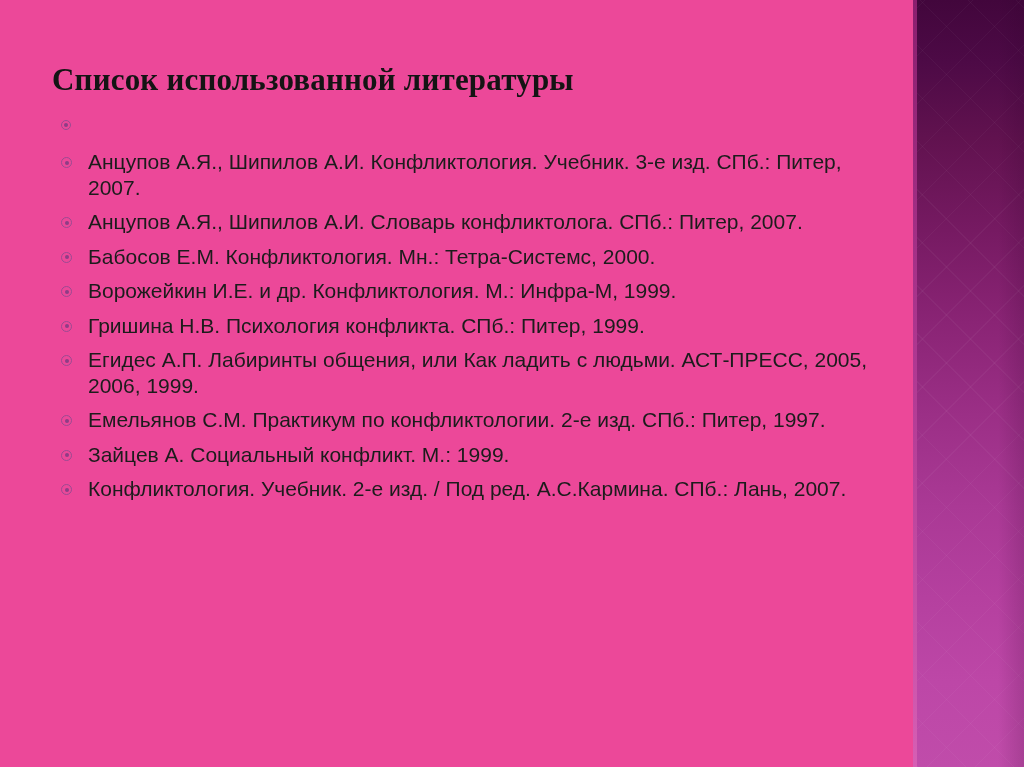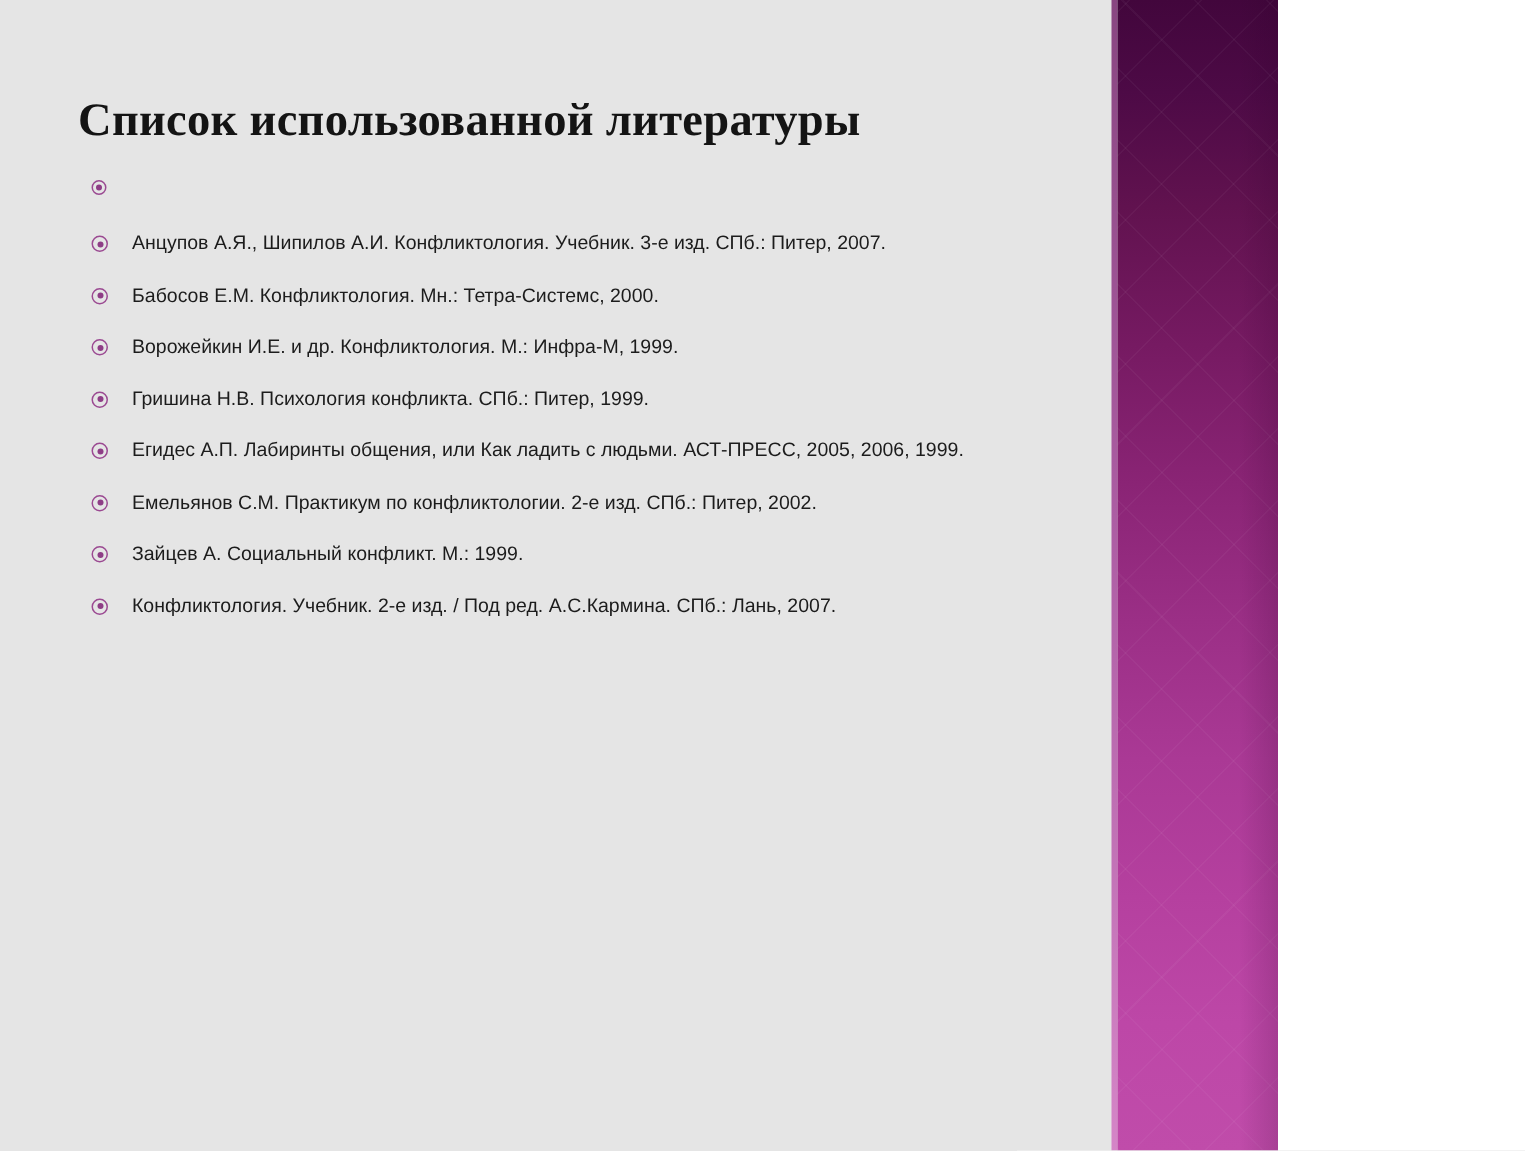--- a/index.html
+++ b/index.html
@@ -9,23 +9,23 @@
   body {
     width: 1024px;
     height: 767px;
     background: #ffffff;
     font-family: "Liberation Sans", sans-serif;
     overflow: hidden;
   }
 
   .slide {
     position: relative;
-    width: 852px;
+    width: 1024px;
     height: 767px;
-    background: #e5e5e5;
+    background: #ec4899;
     overflow: hidden;
   }
 
   
   .side-band {
     position: absolute;
     top: 0;
     right: 0;
     width: 111px;
     height: 767px;
@@ -112,21 +112,21 @@
     top: 112px;
     width: 812px;
     list-style: none;
     margin: 0;
     padding: 0;
   }
   .biblio-item {
     position: relative;
     padding-left: 30px;
     margin-bottom: 9px;
-    font-size: 13px;
+    font-size: 21px;
     line-height: 25.5px;
     color: #1c1c1c;
     font-family: "Liberation Sans", sans-serif;
   }
   .biblio-item.is-empty {
     margin-bottom: 12px;
     min-height: 25px;
   }
   .bullet-icon {
     position: absolute;
@@ -170,37 +170,41 @@
       <li class="biblio-item is-empty">
         <span class="bullet-icon"></span>
         <span class="biblio-text"></span>
       </li>
       <li class="biblio-item">
         <span class="bullet-icon"></span>
         <span class="biblio-text">Анцупов А.Я., Шипилов А.И. Конфликтология. Учебник. 3-е изд. СПб.: Питер, 2007.</span>
       </li>
       <li class="biblio-item">
         <span class="bullet-icon"></span>
+        <span class="biblio-text">Анцупов А.Я., Шипилов А.И. Словарь конфликтолога. СПб.: Питер, 2007.</span>
+      </li>
+      <li class="biblio-item">
+        <span class="bullet-icon"></span>
         <span class="biblio-text">Бабосов Е.М. Конфликтология. Мн.: Тетра-Системс, 2000.</span>
       </li>
       <li class="biblio-item">
         <span class="bullet-icon"></span>
         <span class="biblio-text">Ворожейкин И.Е. и др. Конфликтология. М.: Инфра-М, 1999.</span>
       </li>
       <li class="biblio-item">
         <span class="bullet-icon"></span>
         <span class="biblio-text">Гришина Н.В. Психология конфликта. СПб.: Питер, 1999.</span>
       </li>
       <li class="biblio-item">
         <span class="bullet-icon"></span>
         <span class="biblio-text">Егидес А.П. Лабиринты общения, или Как ладить с людьми. АСТ-ПРЕСС, 2005, 2006, 1999.</span>
       </li>
       <li class="biblio-item">
         <span class="bullet-icon"></span>
-        <span class="biblio-text">Емельянов С.М. Практикум по конфликтологии. 2-е изд. СПб.: Питер, 2002.</span>
+        <span class="biblio-text">Емельянов С.М. Практикум по конфликтологии. 2-е изд. СПб.: Питер, 1997.</span>
       </li>
       <li class="biblio-item">
         <span class="bullet-icon"></span>
         <span class="biblio-text">Зайцев А. Социальный конфликт. М.: 1999.</span>
       </li>
       <li class="biblio-item">
         <span class="bullet-icon"></span>
         <span class="biblio-text">Конфликтология. Учебник. 2-е изд. / Под ред. А.С.Кармина. СПб.: Лань, 2007.</span>
       </li>
     </ul>

